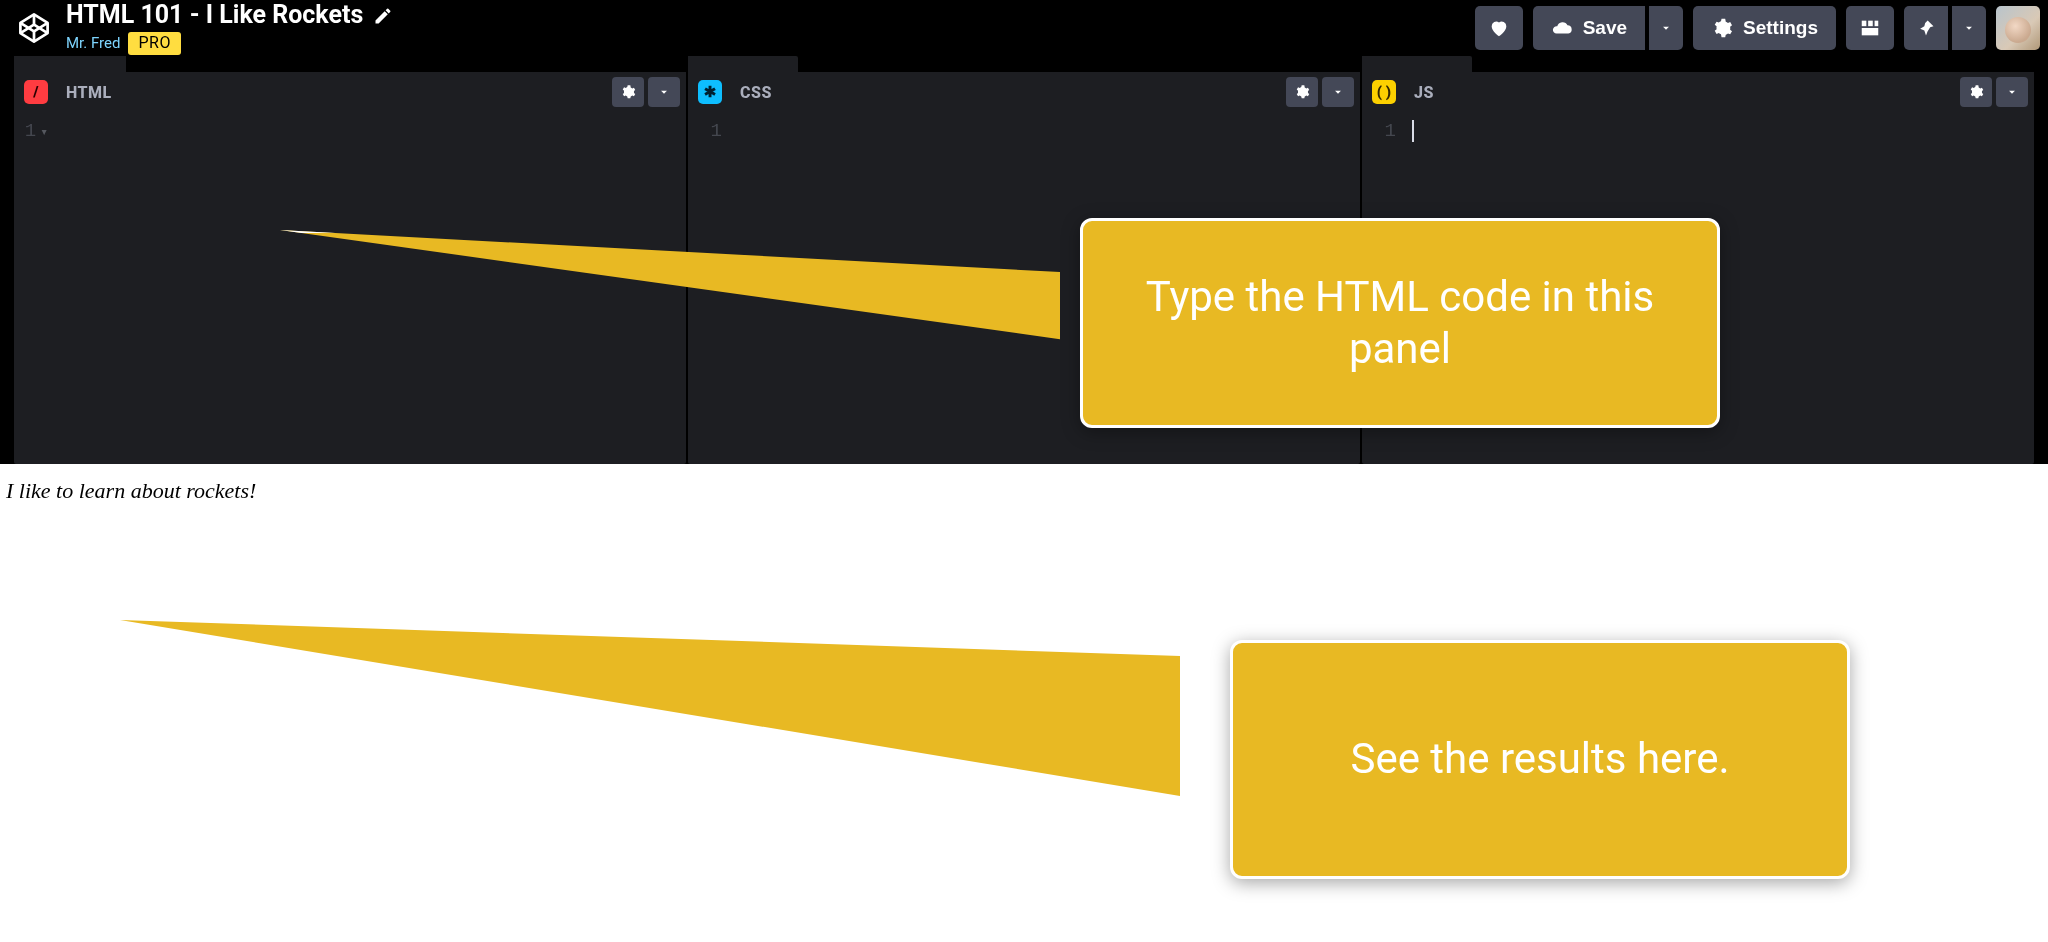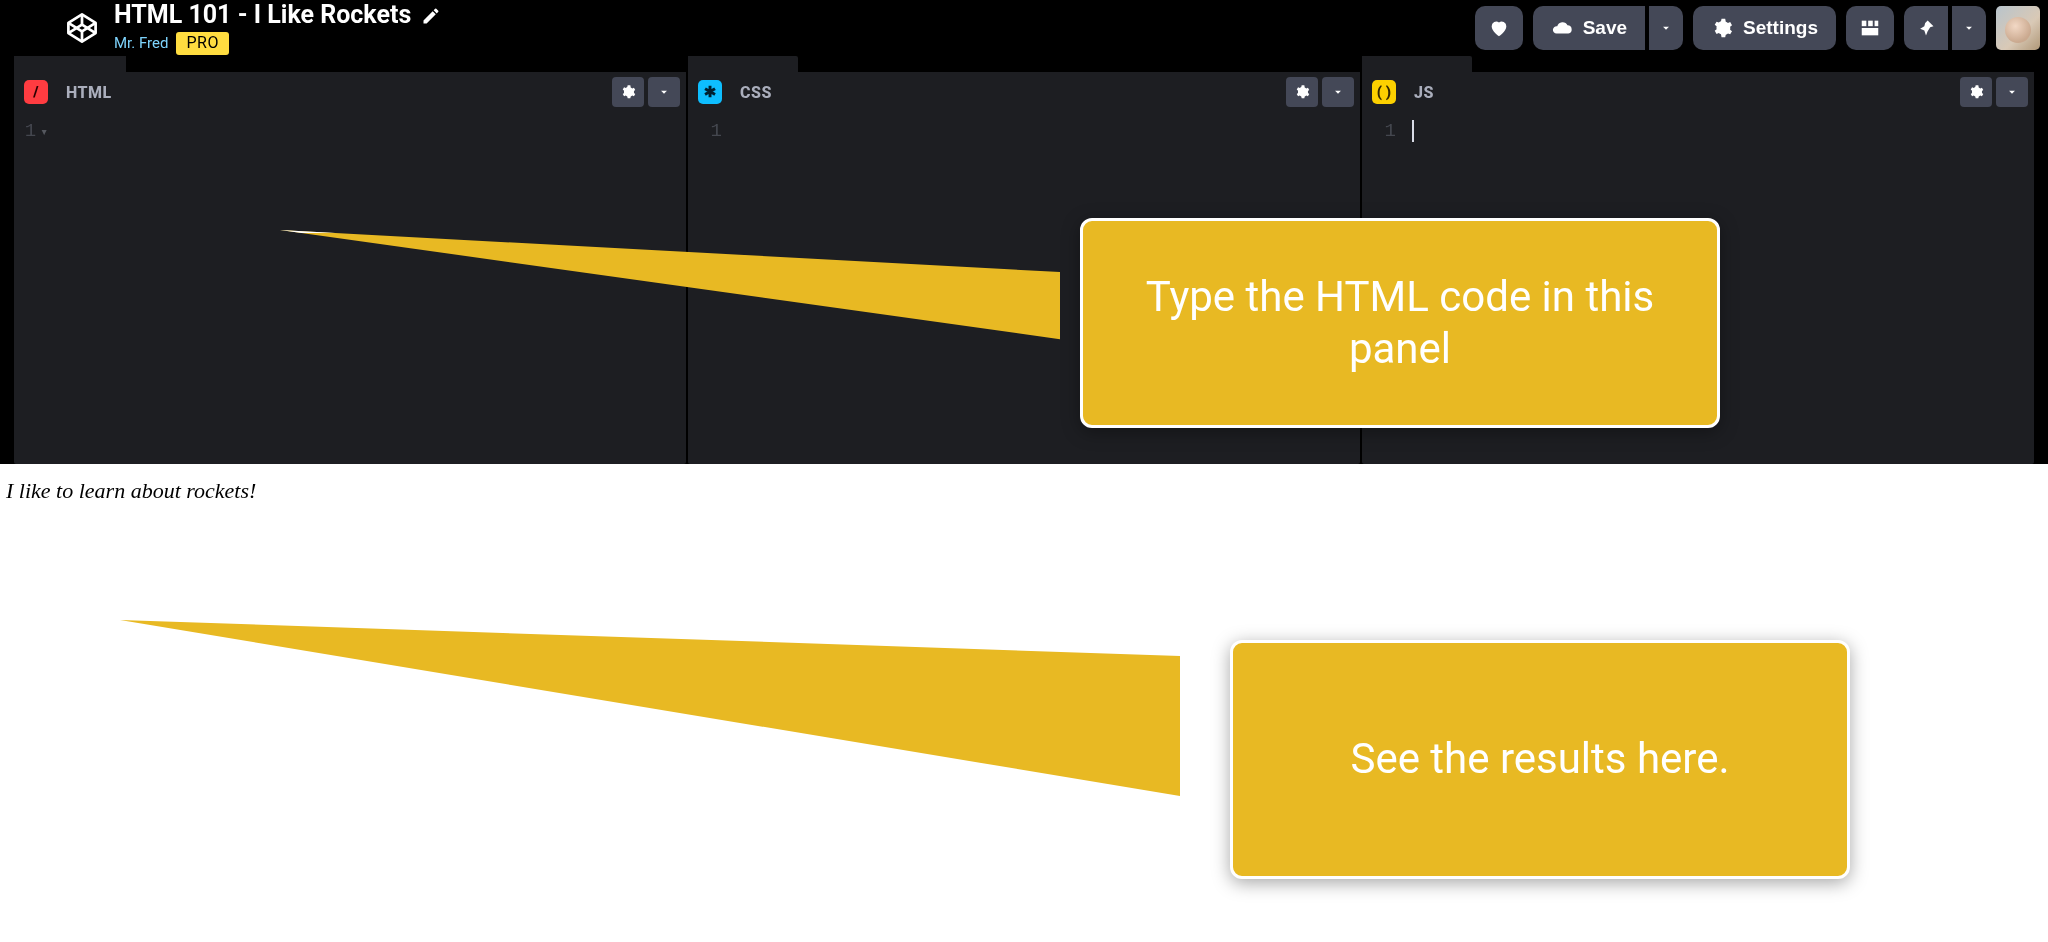--- a/index.html
+++ b/index.html
@@ -13,40 +13,39 @@
   }
 
   
   .header {
     height: 56px;
     background: #000;
     display: flex;
     align-items: center;
     padding: 0 8px 0 16px;
     gap: 14px;
-    margin-left: 48px;
   }
   .logo-box {
     width: 36px; height: 36px;
     display: flex; align-items: center; justify-content: center;
   }
   .title-col { display: flex; flex-direction: column; line-height: 1.15; }
   .title-row { display: flex; align-items: center; gap: 10px; }
   .pen-title { color: #fff; font-size: 25px; font-weight: 700; }
   .author-row { display: flex; align-items: center; gap: 8px; margin-top: 2px;}
   .author { color: #7dd3fc; font-size: 15px; }
   .pro-badge {
     background: #ffdd40; color: #000; font-size: 16px; font-weight: 400;
     padding: 2px 10px; border-radius: 3px; letter-spacing: .5px;
   }
 
   .spacer { flex: 1; }
 
   .btn {
-    background: #444857; color: #fff; border: none; border-radius: 10px;
+    background: #444857; color: #fff; border: none; border-radius: 5px;
     height: 44px; display: flex; align-items: center; justify-content: center;
     font-size: 19px; font-weight: 600; gap: 10px; cursor: pointer;
     padding: 0 18px;
   }
   .btn.icon-only { padding: 0; width: 48px; }
   .btn-group { display: flex; gap: 4px; }
   .btn-group .btn.split-main { border-top-right-radius: 0; border-bottom-right-radius: 0; }
   .btn-group .btn.split-caret { border-top-left-radius: 0; border-bottom-left-radius: 0; width: 34px; padding:0;}
   .toolbar { display: flex; align-items: center; gap: 10px; }
 

